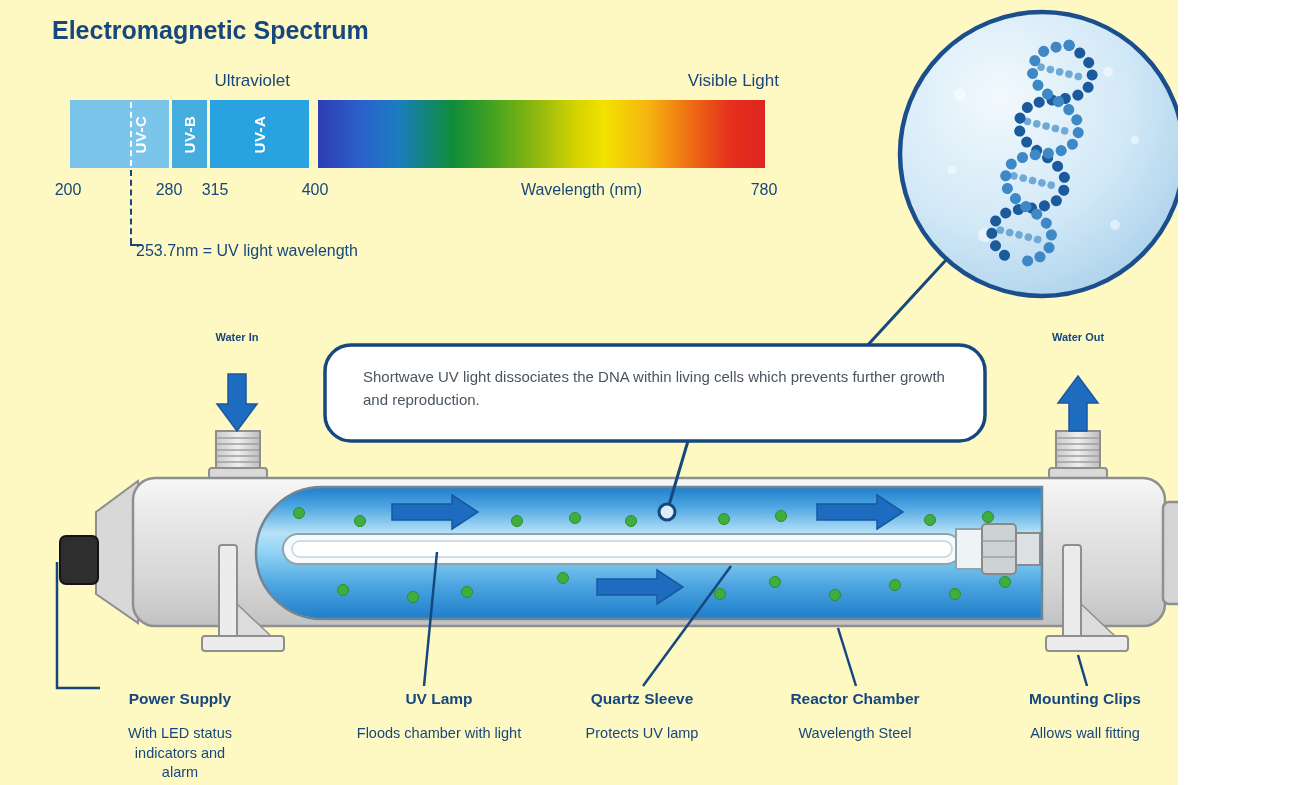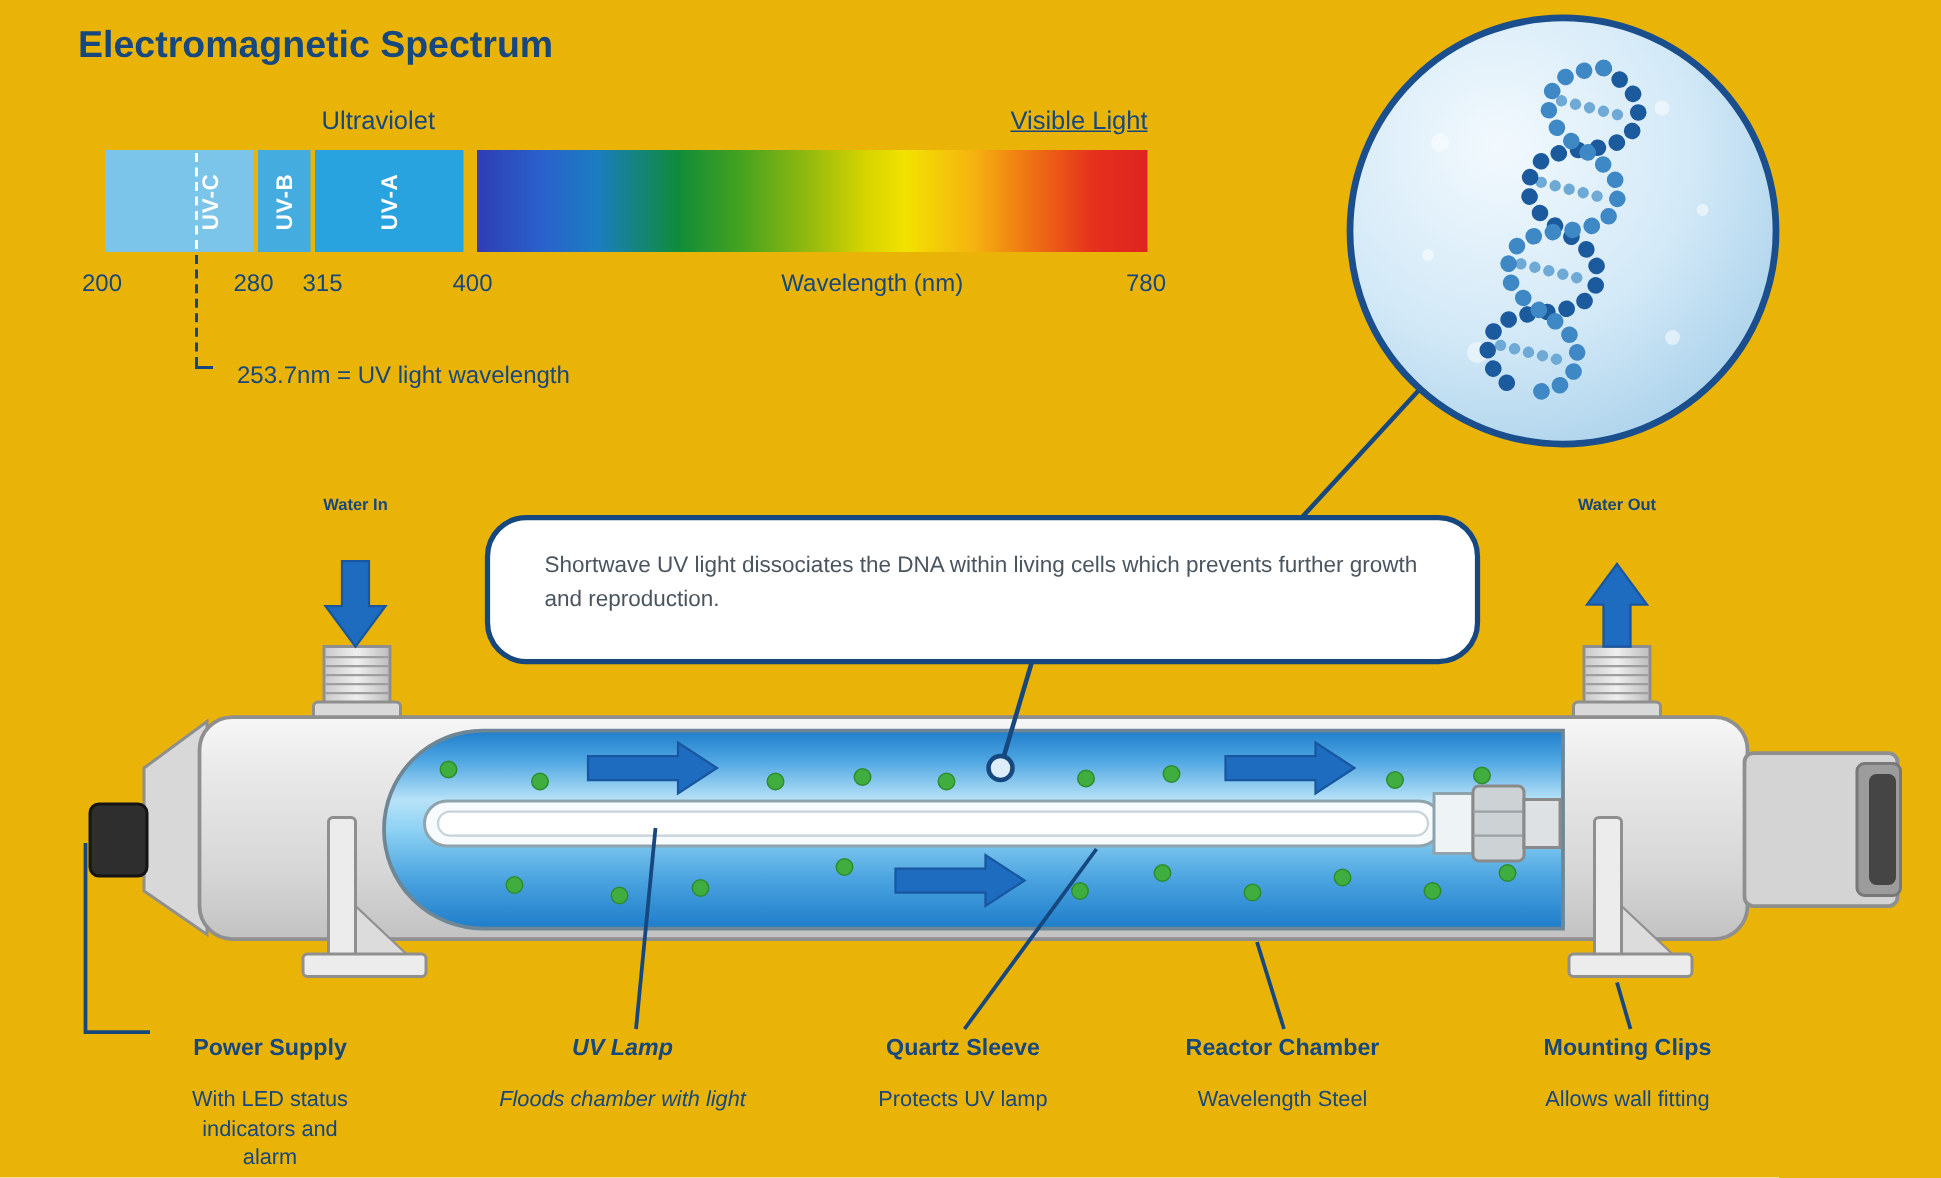--- a/index.html
+++ b/index.html
@@ -1,45 +1,45 @@
 <!DOCTYPE html>
 <html><head>
 <meta charset="utf-8">
 <style>
   html,body{margin:0;padding:0;background:#fff;}
-  .stage{position:relative;width:1294px;height:785px;background:#eab308;overflow:hidden;
+  .stage{position:relative;width:1178px;height:785px;background:#fef9c3;overflow:hidden;
          font-family:"Liberation Sans",sans-serif;color:#16477e;}
   .stage .art{position:absolute;left:0;top:0;}
   h1.title{position:absolute;left:52px;top:16px;margin:0;font-size:25px;font-weight:bold;color:#16477e;}
   .spec-label{position:absolute;top:71px;font-size:17px;text-align:right;color:#16477e;}
   .spec-label.uv{left:70px;width:220px;}
-  .spec-label.vis{left:318px;width:447px;text-decoration:underline;}
+  .spec-label.vis{left:332px;width:447px;}
   .band{position:absolute;top:100px;height:68px;display:flex;align-items:center;justify-content:center;}
   .band.uvc{left:70px;width:99px;background:#7cc5ea;}
   .band.uvb{left:172px;width:35px;background:#45acdf;}
   .band.uva{left:210px;width:99px;background:#29a3e0;}
   .band-label{color:#fff;font-weight:bold;font-size:15px;transform:rotate(-90deg);white-space:nowrap;letter-spacing:.5px;}
   .band.uvc .band-label{margin-left:42px;}
   .vis-bar{position:absolute;left:318px;top:100px;width:447px;height:68px;
     background:linear-gradient(90deg,#2f3db4 0%,#2a62cc 10%,#1b7dc0 18%,#0f8c3a 30%,#4aa41e 40%,#98bb0e 50%,#d7d400 58%,#f2e200 64%,#f5b310 74%,#ef7612 82%,#e5311c 92%,#de2420 100%);}
   .marker-top{position:absolute;left:130px;top:102px;height:64px;width:0;border-left:2px dashed rgba(255,255,255,.95);}
   .marker-bottom{position:absolute;left:130px;top:170px;height:74px;width:0;border-left:2px dashed #16477e;}
   .marker-corner{position:absolute;left:130px;top:244px;width:12px;height:0;border-top:2px dashed #16477e;}
   .tick{position:absolute;top:181px;font-size:16px;transform:translateX(-50%);color:#16477e;}
   .wavelength{position:absolute;left:318px;top:181px;width:447px;text-align:center;font-size:16px;color:#16477e;margin-left:40px;}
-  .marker-note{position:absolute;left:158px;top:242px;font-size:16px;color:#16477e;}
+  .marker-note{position:absolute;left:136px;top:242px;font-size:16px;color:#16477e;}
   .callout-text{position:absolute;left:363px;top:366px;width:600px;font-size:15px;line-height:1.5;color:#4a5560;}
   .flow-label{position:absolute;top:331px;font-size:11px;font-weight:bold;text-align:center;line-height:1.2;color:#16477e;}
   .flow-label.in{left:203px;width:68px;}
   .flow-label.out{left:1044px;width:68px;}
   .part-label{position:absolute;top:690px;text-align:center;color:#16477e;}
   .part-label h3{margin:0 0 4px 0;font-size:15.5px;font-weight:bold;}
   .part-label p{margin:16px;font-size:14.5px;line-height:1.35;}
   .pl-1{left:100px;width:160px;}
-  .pl-2{left:310px;width:210px;font-style:italic;}
+  .pl-2{left:334px;width:210px;}
   .pl-3{left:552px;width:180px;}
   .pl-4{left:760px;width:190px;}
   .pl-5{left:990px;width:190px;}
 </style>
 </head>
 <body>
 
 <div class="stage">
 
   <svg class="art" width="1294" height="785" viewBox="0 0 1294 785">

